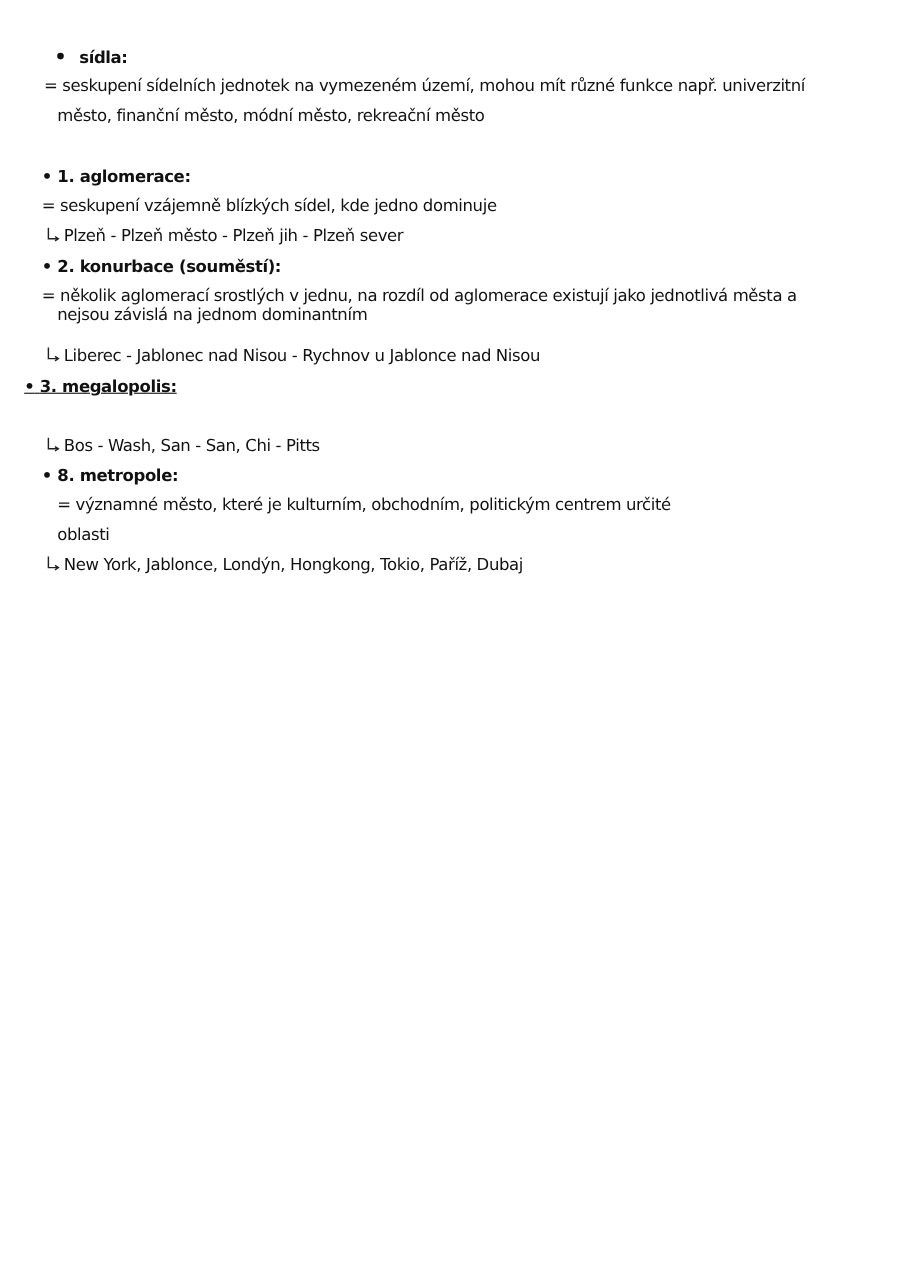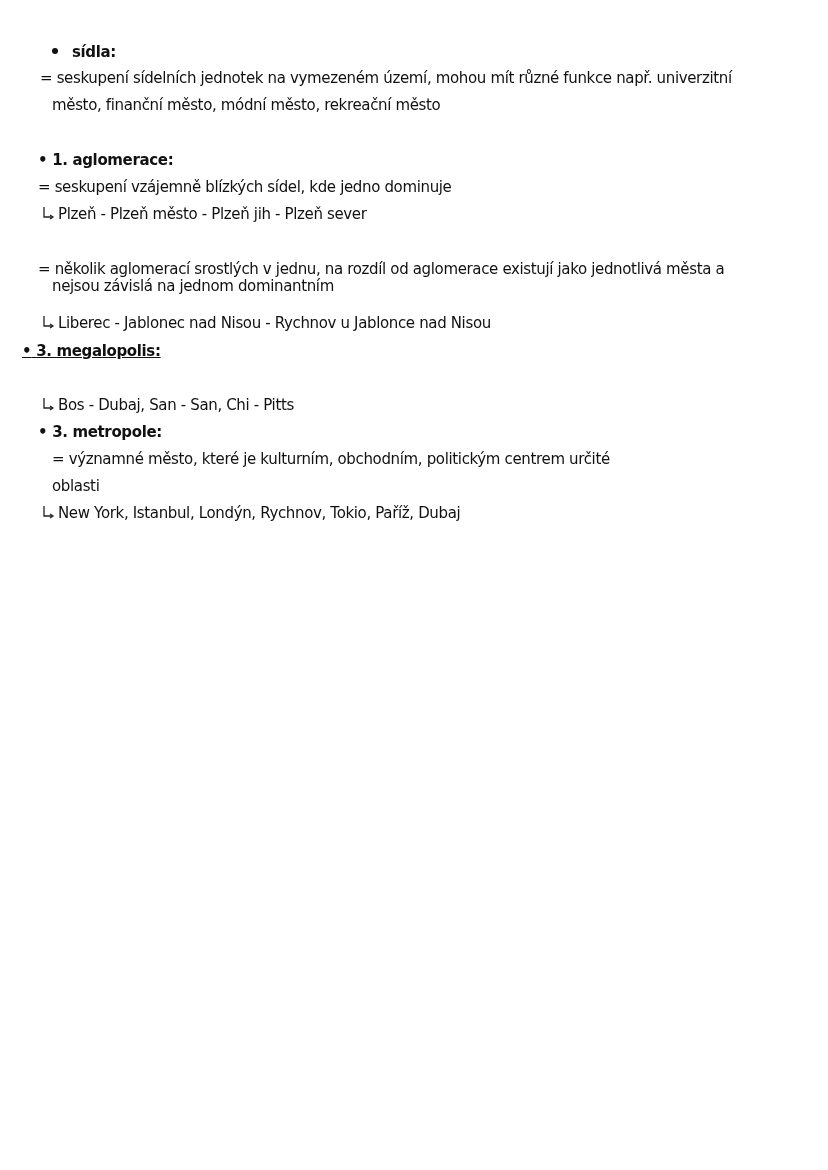--- a/index.html
+++ b/index.html
@@ -64,46 +64,50 @@
     <span>1. aglomerace:</span>
   </div>
   <div class="line" style="left:38px; top:177px;">= seskupení vzájemně blízkých sídel, kde jedno dominuje</div>
   <div class="line" style="left:42px; top:204px;">
     <span class="arrow"><svg width="14" height="16" viewBox="0 0 14 16">
           <path d="M2 1 V11 H10" fill="none" stroke="#222" stroke-width="1.3"></path>
           <path d="M8 9 L11 11 L8 13" fill="none" stroke="#222" stroke-width="1.3"></path>
         </svg></span><span>Plzeň - Plzeň město - Plzeň jih - Plzeň sever</span>
   </div>
 
+  <div class="line bold" style="left:38px; top:232px;">
+    <span>•</span>
+    <span>2. konurbace (souměstí):</span>
+  </div>
   <div class="line" style="left:38px; top:259px;">= několik aglomerací srostlých v jednu, na rozdíl od aglomerace existují jako jednotlivá města a</div>
   <div class="line" style="left:52px; top:276px;">nejsou závislá na jednom dominantním</div>
   <div class="line" style="left:42px; top:313px;">
     <span class="arrow"><svg width="14" height="16" viewBox="0 0 14 16">
           <path d="M2 1 V11 H10" fill="none" stroke="#222" stroke-width="1.3"></path>
           <path d="M8 9 L11 11 L8 13" fill="none" stroke="#222" stroke-width="1.3"></path>
         </svg></span><span>Liberec - Jablonec nad Nisou - Rychnov u Jablonce nad Nisou</span>
   </div>
 
   <div class="line bold" style="left:22px; top:341px;text-decoration:underline;">
     <span>•</span>
     <span>3. megalopolis:</span>
   </div>
   <div class="line" style="left:42px; top:395px;">
     <span class="arrow"><svg width="14" height="16" viewBox="0 0 14 16">
           <path d="M2 1 V11 H10" fill="none" stroke="#222" stroke-width="1.3"></path>
           <path d="M8 9 L11 11 L8 13" fill="none" stroke="#222" stroke-width="1.3"></path>
-        </svg></span><span>Bos - Dubaj, San - San, Chi - Pitts</span>
+        </svg></span><span>Bos - Wash, San - San, Chi - Pitts</span>
   </div>
 
   <div class="line bold" style="left:38px; top:422px;">
     <span>•</span>
-    <span>3. metropole:</span>
+    <span>8. metropole:</span>
   </div>
   <div class="line" style="left:38px; top:449px;margin-left:14px;">= významné město, které je kulturním, obchodním, politickým centrem určité</div>
   <div class="line" style="left:52px; top:476px;">oblasti</div>
   <div class="line" style="left:42px; top:503px;">
     <span class="arrow"><svg width="14" height="16" viewBox="0 0 14 16">
           <path d="M2 1 V11 H10" fill="none" stroke="#222" stroke-width="1.3"></path>
           <path d="M8 9 L11 11 L8 13" fill="none" stroke="#222" stroke-width="1.3"></path>
-        </svg></span><span>New York, Istanbul, Londýn, Rychnov, Tokio, Paříž, Dubaj</span>
+        </svg></span><span>New York, Jablonce, Londýn, Hongkong, Tokio, Paříž, Dubaj</span>
   </div>
 
 </div>
 
 </body></html>

